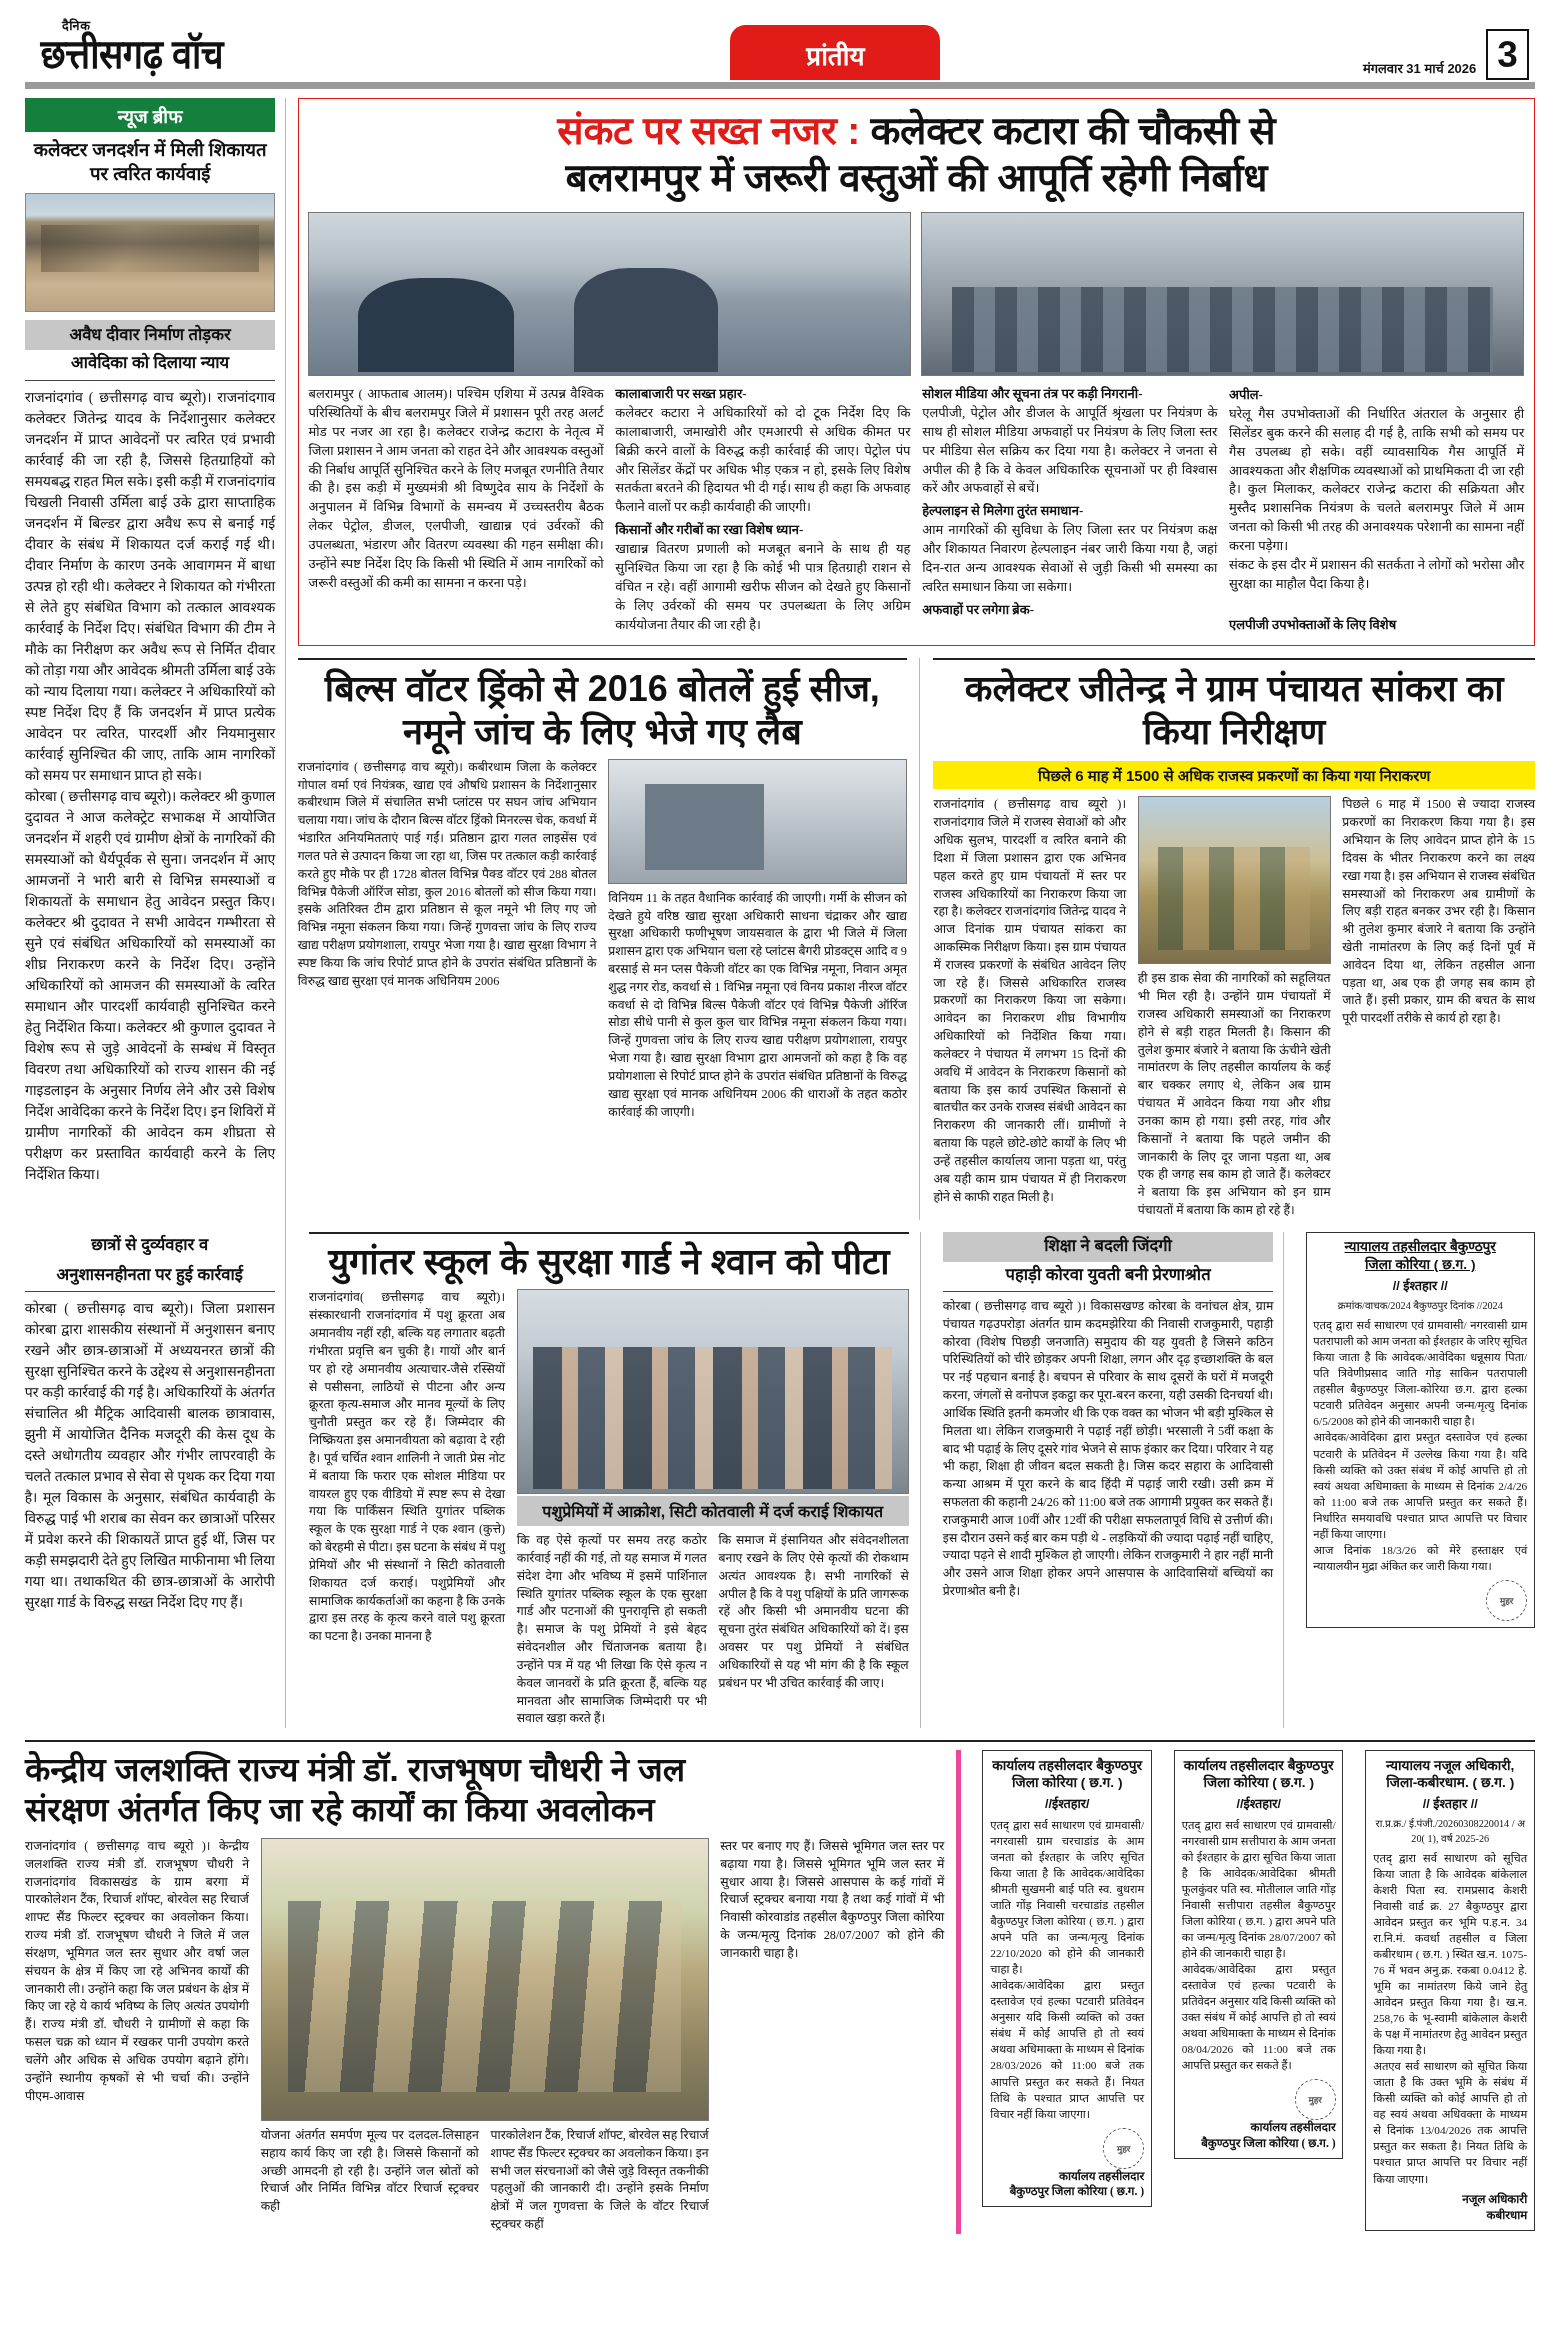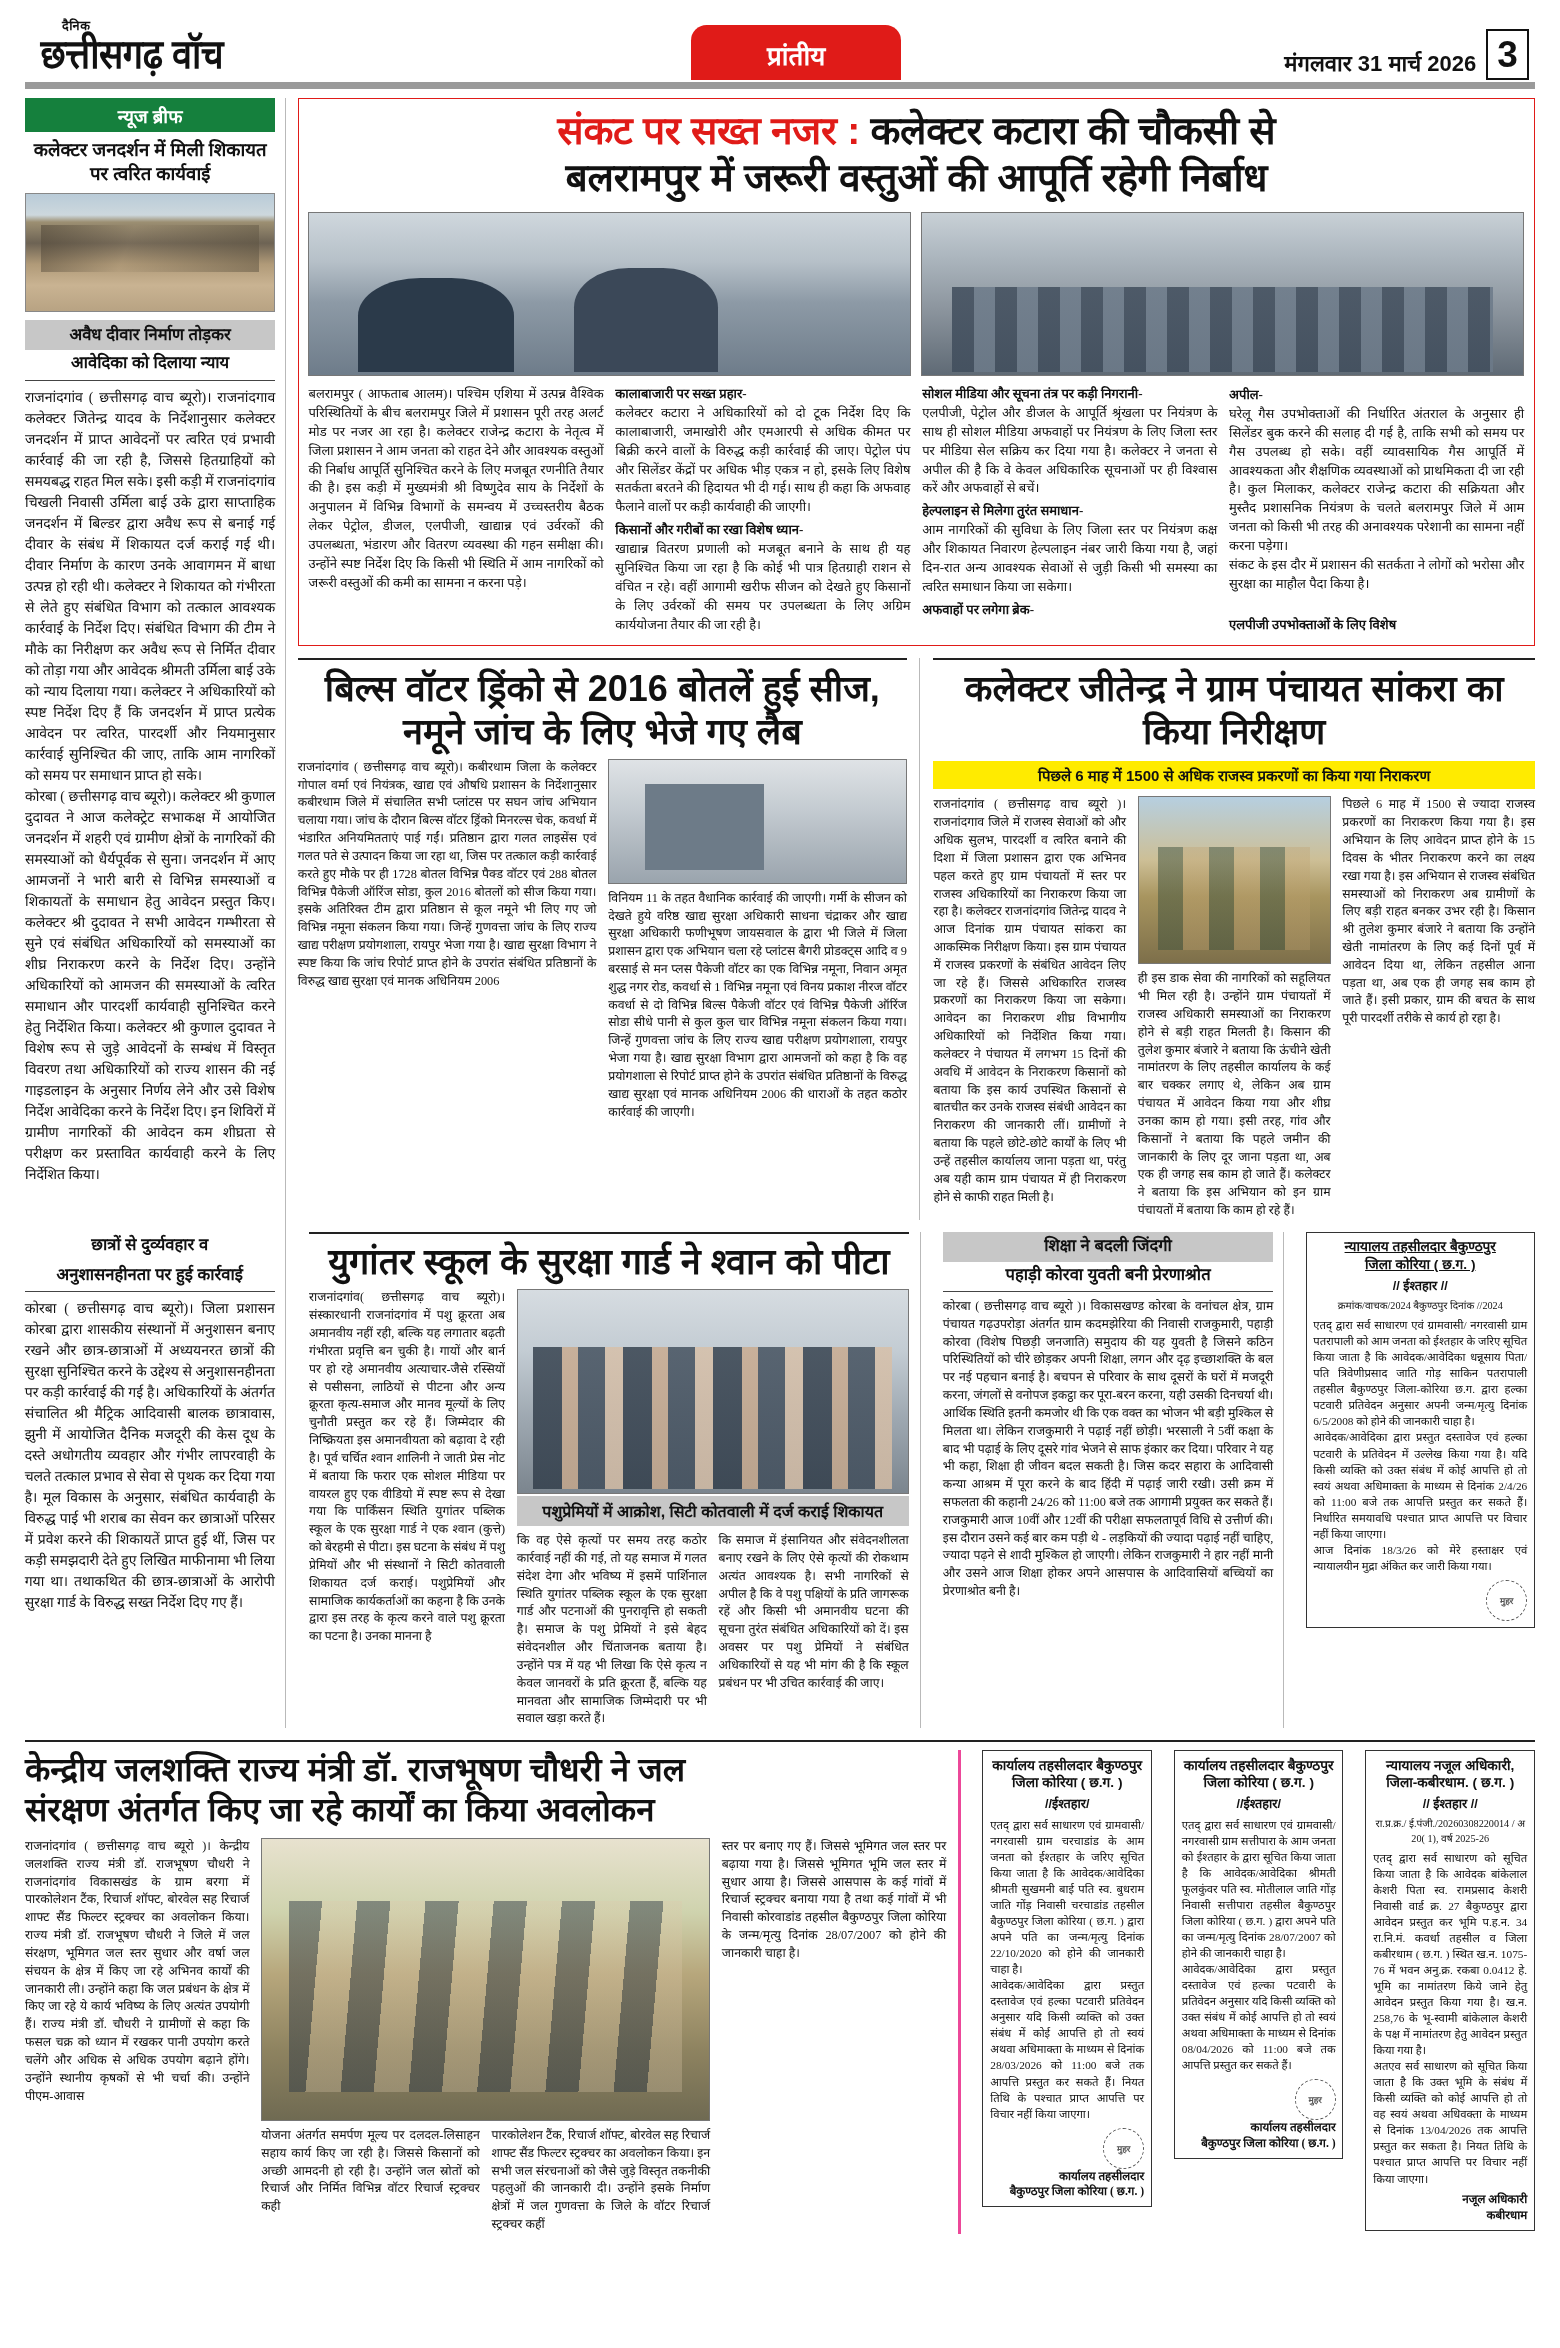--- a/index.html
+++ b/index.html
@@ -29,21 +29,21 @@
     background: #e01b18; color: #fff;
     font-family: "Liberation Sans", sans-serif;
     font-weight: bold; font-size: 26px;
     width: 210px; text-align: center;
     padding: 11.7px 0 6.8px 0;
     border-radius: 15.6px 15.6px 0 0;
   }
   .mast-right { display: flex; align-items: flex-end; gap: 9.8px; padding-right: 5.9px; }
   .mast-date {
     font-family: "Liberation Sans", sans-serif;
-    font-size: 22px; font-weight: bold; color: #111; padding-bottom: 2.9px;
+    font-size: 13px; font-weight: bold; color: #111; padding-bottom: 2.9px;
   }
   .page-num {
     border: 2px solid #111; width: 43px; height: 51px;
     display: flex; align-items: center; justify-content: center;
     font-family: "Liberation Sans", sans-serif;
     font-size: 37px; font-weight: bold; line-height: 1;
   }
   .mast-rule { height: 6.8px; background: #9a9a9a; margin-top: 2.9px; }
 
   
@@ -164,21 +164,21 @@
   .notice-sub { text-align:center; font-weight:bold; font-size:12.7px; padding:2.9px 0 3.9px 0;
       font-family:"Liberation Sans", sans-serif; }
   .notice-ref { text-align:center; font-size:10.2px; padding-bottom:3.9px; }
   .notice-body { text-align: justify; }
   .notice-sign { text-align:right; font-weight:bold; font-size:11.7px; margin-top:5.9px; line-height:1.35; }
   .seal { display:inline-block; width:41px; height:41px; border:1px dashed #555; border-radius:50%;
       font-size:8.8px; text-align:center; line-height:41px; color:#555; }
 
   
   .bottom { display:flex; gap:11.7px; margin-top: 11.7px; border-top: 2px solid #222; padding-top: 7.8px; }
-  .btm-left { flex: 0 0 936px; border-right:3px solid #ec4899; padding-right: 11.7px; }
+  .btm-left { flex: 0 0 936px; border-right:5px solid #ec4899; padding-right: 11.7px; }
   .btm-right { flex: 1; display:flex; gap:22px; padding-left:9.8px; }
   .btm-head {
     font-family: "Liberation Sans", sans-serif;
     font-weight: bold; font-size: 33px; line-height: 1.22; text-align: left;
   }
 </style>
 </head>
 <body>
 
 <div class="page">

